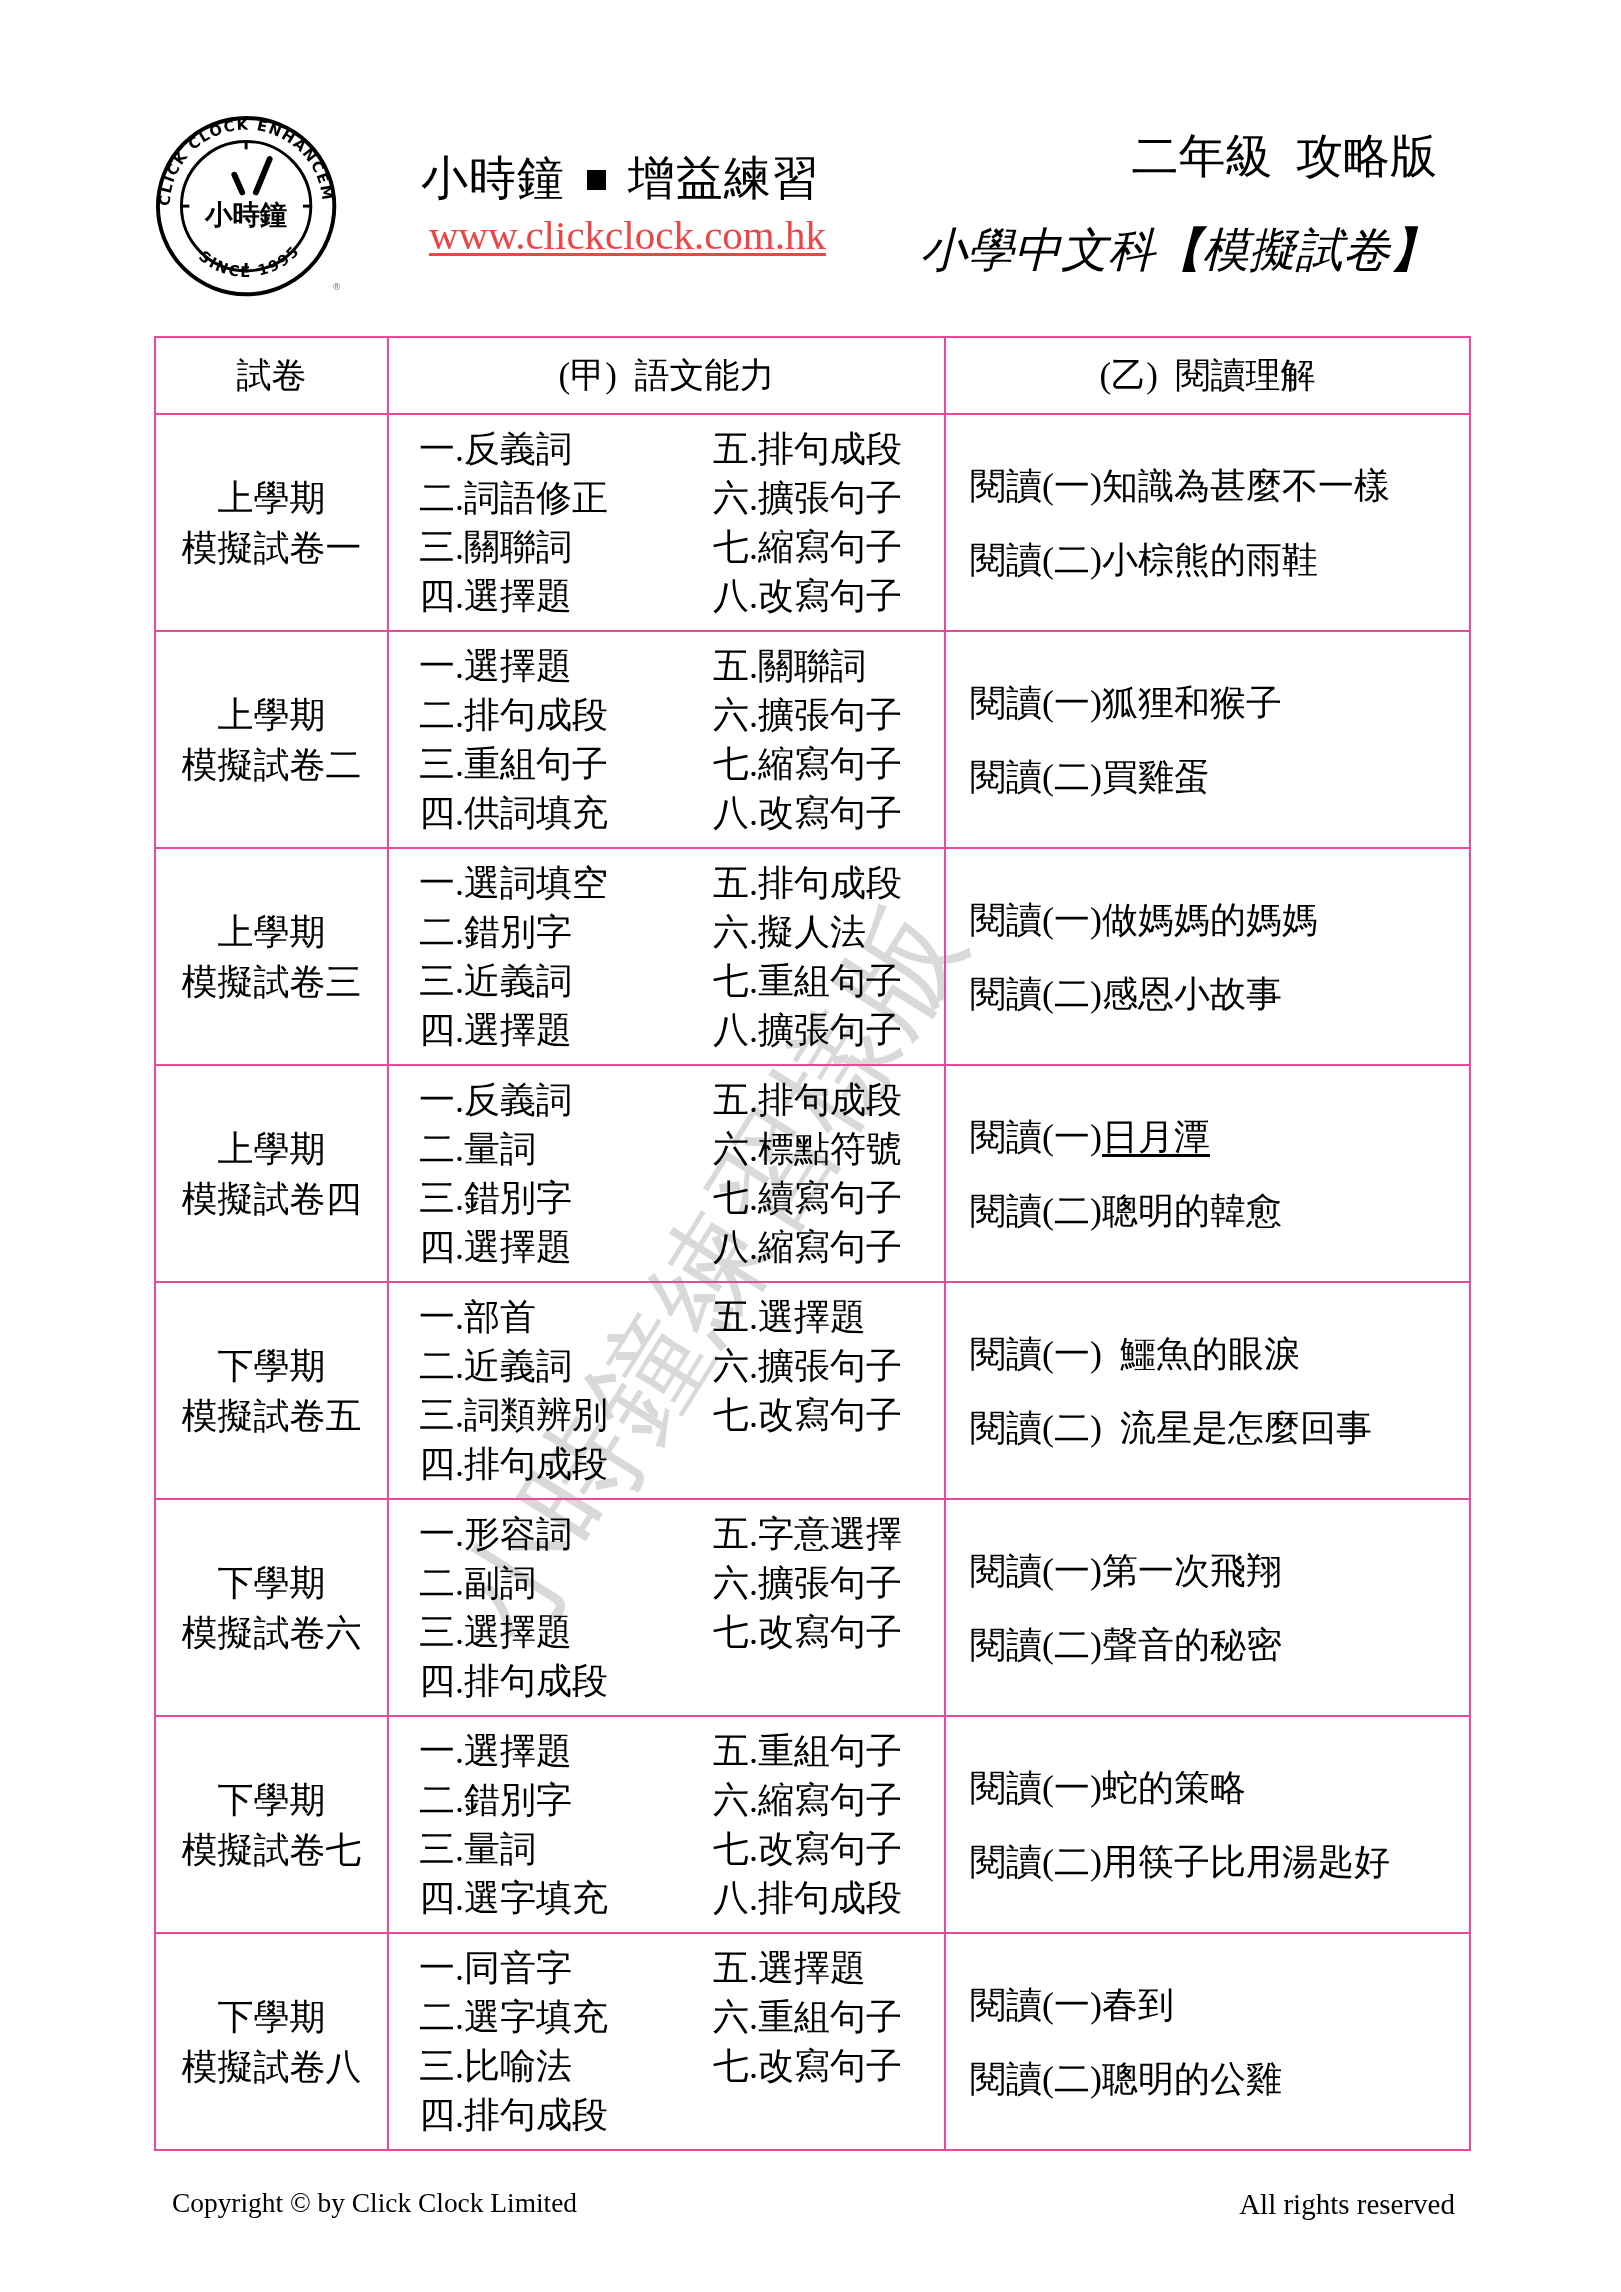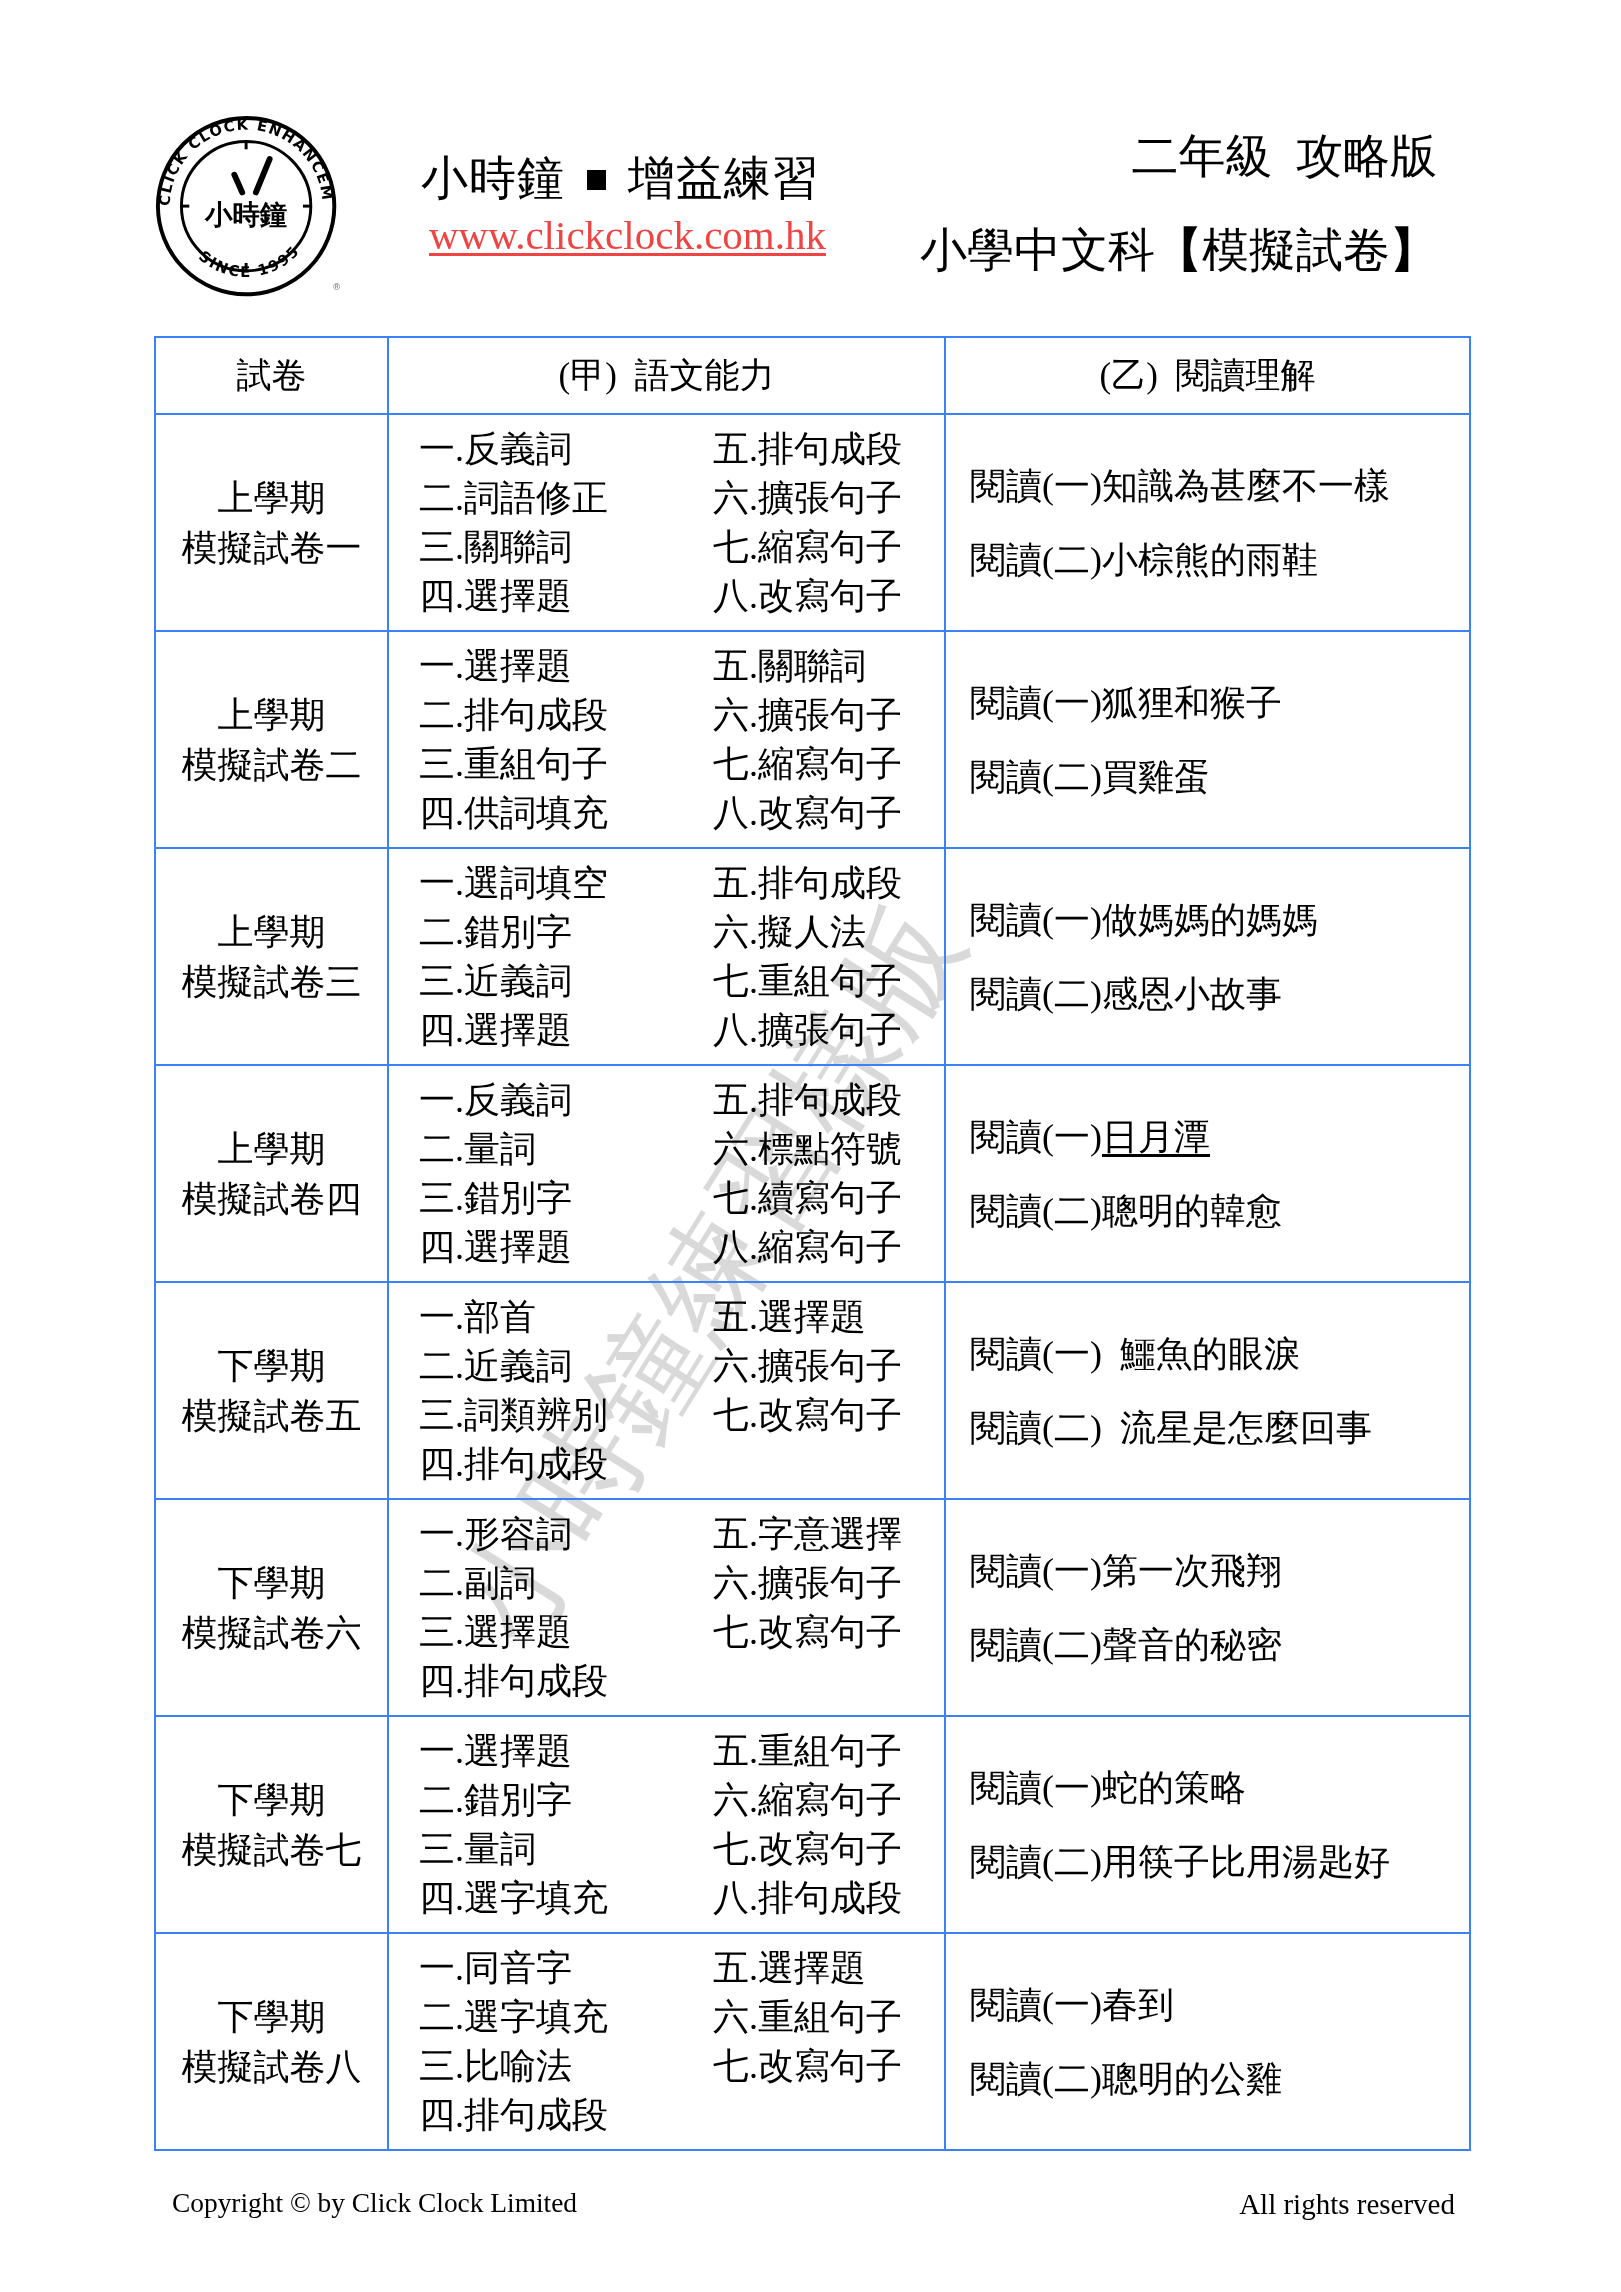--- a/index.html
+++ b/index.html
@@ -3,24 +3,24 @@
 <meta charset="utf-8">
 <style>
   html, body { margin: 0; padding: 0; background: #ffffff; }
   body { width: 1621px; height: 2293px; position: relative; overflow: hidden;
          font-family: "Liberation Serif", "DejaVu Serif", serif; color: #000; }
   .logo { position: absolute; left: 154px; top: 114px; width: 196px; height: 196px; }
   .title-main { position: absolute; left: 421px; top: 149px; font-size: 47px; line-height: 59px; white-space: nowrap; letter-spacing: 1px; }
   .title-main .sq { display: inline-block; width: 19.6px; height: 19.6px; background: #000; vertical-align: middle; margin: 0 21.6px 5.9px 21.6px; }
   .url { position: absolute; left: 429px; top: 211px; font-size: 41px; line-height: 49px; color: #ef4444; text-decoration: underline; text-decoration-thickness: 2.9px; text-underline-offset: 3.9px; white-space: nowrap; }
   .grade { position: absolute; right: 184px; top: 127px; font-size: 47px; line-height: 59px; white-space: nowrap; }
-  .subject { position: absolute; right: 184px; top: 221px; font-size: 47px; line-height: 59px; white-space: nowrap; }
+  .subject { position: absolute; right: 184px; top: 221px; font-size: 47px; line-height: 59px; white-space: nowrap; font-style: italic; }
   .subject .br { font-weight: bold; }
   table.exam { position: absolute; left: 154px; top: 336px; width: 1317px; border-collapse: collapse; table-layout: fixed; }
-  table.exam td, table.exam th { border: 2px solid #3b82f6; padding: 0; font-weight: normal; }
+  table.exam td, table.exam th { border: 2px solid #ec4899; padding: 0; font-weight: normal; }
   table.exam th { height: 75px; font-size: 35px; text-align: center; vertical-align: middle; }
   table.exam td { height: 215px; vertical-align: middle; }
   .col1 { width: 233px; } .col2 { width: 557px; } .col3 { width: 525px; }
   .paper-cell { text-align: center; font-size: 36px; line-height: 50px; margin-top: 48px; }
   .skills { display: grid; grid-template-columns: 294px 235px; padding-left: 30px; font-size: 36px; line-height: 49px; }
   .reading { padding-left: 24px; font-size: 36px; line-height: 74px; white-space: nowrap; }
   .reading .ul { text-decoration: underline; text-decoration-thickness: 2.9px; text-underline-offset: 4.9px; }
   .footer-left { position: absolute; left: 172px; top: 2188px; font-size: 27.4px; }
   .footer-right { position: absolute; right: 166px; top: 2188px; font-size: 29px; }
   .watermark { position: absolute; left: 421px; top: 1588px; transform-origin: 0 0; transform: rotate(-58deg); font-size: 118px; color: rgba(120,120,120,0.28); white-space: nowrap; letter-spacing: 2px; pointer-events: none; font-family: "DejaVu Sans", sans-serif; font-weight: 200; }

